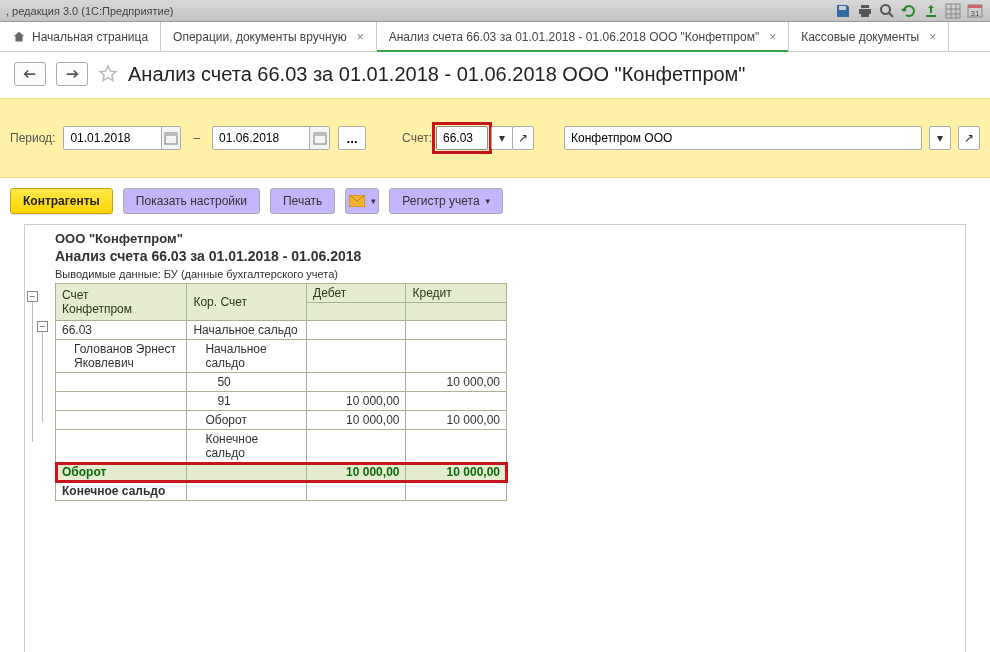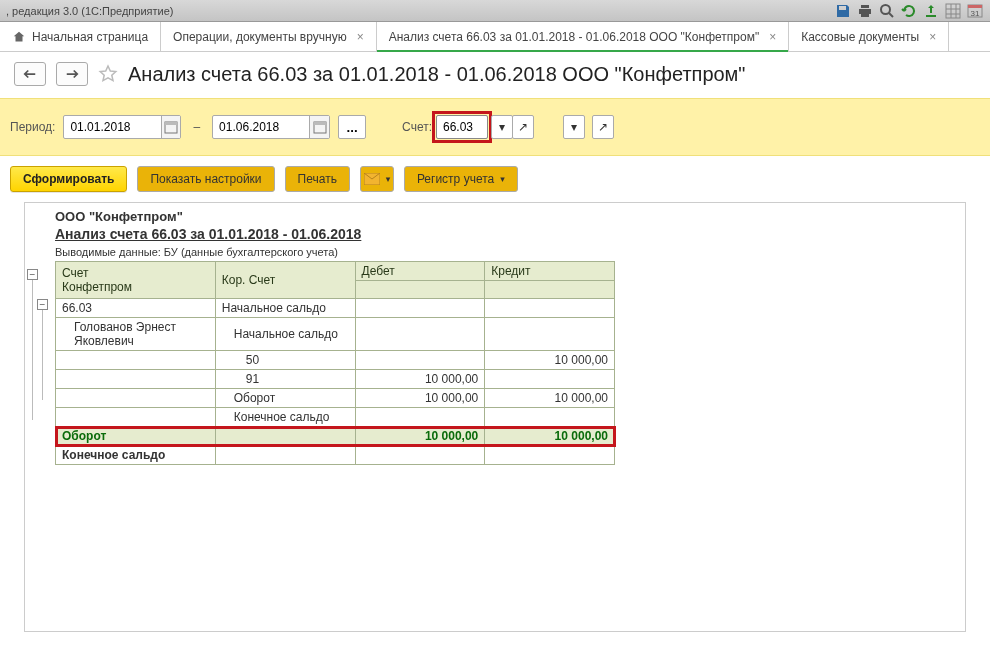--- a/index.html
+++ b/index.html
@@ -22,51 +22,51 @@
 
 
 .page-head { display:flex; align-items:center; gap:10px; padding:10px 14px 12px 14px; }
 .nav-btn { width:32px; height:24px; border:1px solid #aaa; border-radius:3px; background:#fcfcfc; display:flex; align-items:center; justify-content:center; cursor:pointer; }
 .nav-btn svg { width:14px; height:12px; }
 .star-ico { color:#bbb; }
 .star-ico svg{ width:20px; height:20px;}
 .page-title { font-size:20px; color:#222; }
 
 
-.filter-bar { background:#fff2a8; padding:12px 10px; display:flex; align-items:center; gap:8px; border-top:1px solid #f0e07a; border-bottom:1px solid #f0e07a;}
+.filter-bar { background:#fff2a8; padding:23px 10px; display:flex; align-items:center; gap:8px; border-top:1px solid #f0e07a; border-bottom:1px solid #f0e07a;}
 .filter-bar .lbl { color:#555; }
 .fld { height:24px; border:1px solid #aaa; background:#fff; display:flex; align-items:center; border-radius:2px; }
 .fld input { border:none; outline:none; padding:0 6px; font-size:12px; height:22px; width:100%; background:transparent; }
 .date-fld { width:118px; }
 .date-fld .cal-btn { width:24px; height:22px; border-left:1px solid #aaa; display:flex; align-items:center; justify-content:center; cursor:pointer; background:#f4f4f4;}
 .dash { padding:0 4px; color:#555; }
 .ellipsis-btn { width:28px; height:24px; border:1px solid #aaa; border-radius:2px; background:#fff; cursor:pointer; font-weight:bold;}
 .acct-wrap { display:flex; align-items:center; gap:0; }
 .acct-box { width:60px; border:3px solid #c4161c; padding:1px;}
 .acct-box .fld{border-color:#888;}
 .dd-btn, .pop-btn { width:22px; height:24px; border:1px solid #aaa; background:#fff; border-radius:2px; cursor:pointer; display:flex; align-items:center; justify-content:center; margin-left:-1px;}
 .org-fld { flex:1; min-width:200px; max-width:420px;}
 .org-fld .fld{width:100%;}
 
 
 .toolbar { padding:10px; display:flex; gap:10px; align-items:center;}
-.btn { height:26px; padding:0 12px; border:1px solid #aaa; border-radius:3px; background:#eab308; cursor:pointer; font-size:12px; color:#333; display:flex; align-items:center; gap:4px;}
+.btn { height:26px; padding:0 12px; border:1px solid #aaa; border-radius:3px; background:#c4b5fd; cursor:pointer; font-size:12px; color:#333; display:flex; align-items:center; gap:4px;}
 .btn.primary { background:linear-gradient(#ffe94a,#ffd400); border-color:#caa200; font-weight:bold; color:#222; box-shadow:0 1px 0 rgba(0,0,0,.1);}
 .btn.icon-only { padding:0 6px; width:34px; justify-content:center;}
 .btn .caret { font-size:9px; margin-left:2px;}
 
 
 .report-area { padding:0 24px 20px 24px; }
 .report-frame { border:1px solid #ccc; min-height:430px; padding:6px 0 0 0; background:#fff;}
 .report-inner { padding-left:30px; position:relative;}
 .company-name { font-weight:bold; font-size:13px; margin-bottom:2px;}
-.report-title { font-weight:bold; font-size:14px; margin-bottom:4px;text-decoration:underline;}
+.report-title { font-weight:bold; font-size:14px; margin-bottom:4px;}
 .subinfo { font-size:11px; color:#333; margin-bottom:3px;}
 
-table.rpt { border-collapse:collapse; width:560px; }
+table.rpt { border-collapse:collapse; width:452px; }
 table.rpt td, table.rpt th { border:1px solid #a6b28f; padding:2px 6px; font-size:12px; height:18px; vertical-align:middle; }
 table.rpt th { background:#e6eccf; text-align:left; font-weight:normal; color:#2a3a1a;}
 table.rpt .num { text-align:right; }
 table.rpt .indent1 { padding-left:18px; }
 table.rpt .indent2 { padding-left:30px; }
 tr.total td { font-weight:bold; color:#0a6b0a; background:#e6eccf;}
 .hl-row { outline:3px solid #c4161c; outline-offset:-2px;}
 
 .tree-gutter { position:absolute; left:0; top:60px; width:28px;}
 .tree-toggle { width:11px; height:11px; border:1px solid #888; background:#fff; font-size:10px; line-height:9px; text-align:center; cursor:pointer; position:absolute; color:#555;}
@@ -197,30 +197,35 @@
     </div>
     <div class="dd-btn">
         <span>▾</span>
       </div>
     <div class="pop-btn">
         <span>↗</span>
       </div>
   </div>
 
   <span style="width:14px"></span>
+  <div class="org-fld">
+    <div class="fld" style="display:flex;">
+      <input style="flex: 1 1 0%;" value="Конфетпром ООО">
+    </div>
+  </div>
   <div class="dd-btn">
       <span>▾</span>
     </div>
   <div class="pop-btn">
       <span>↗</span>
     </div>
 </div>
 
 <div class="toolbar">
-  <button class="btn primary">Сформировать</button>
+  <button class="btn primary">Контрагенты</button>
   <button class="btn">Показать настройки</button>
   <button class="btn">Печать</button>
   <button class="btn icon-only">
     <span>
         <svg width="16" height="12" viewBox="0 0 16 12">
           <rect x="0" y="0" width="16" height="12" fill="#f2b430" stroke="#b7831a"></rect>
           <path d="M0 0l8 6 8-6" fill="none" stroke="#b7831a"></path>
         </svg>
       </span>
     <span class="caret">▾</span>

